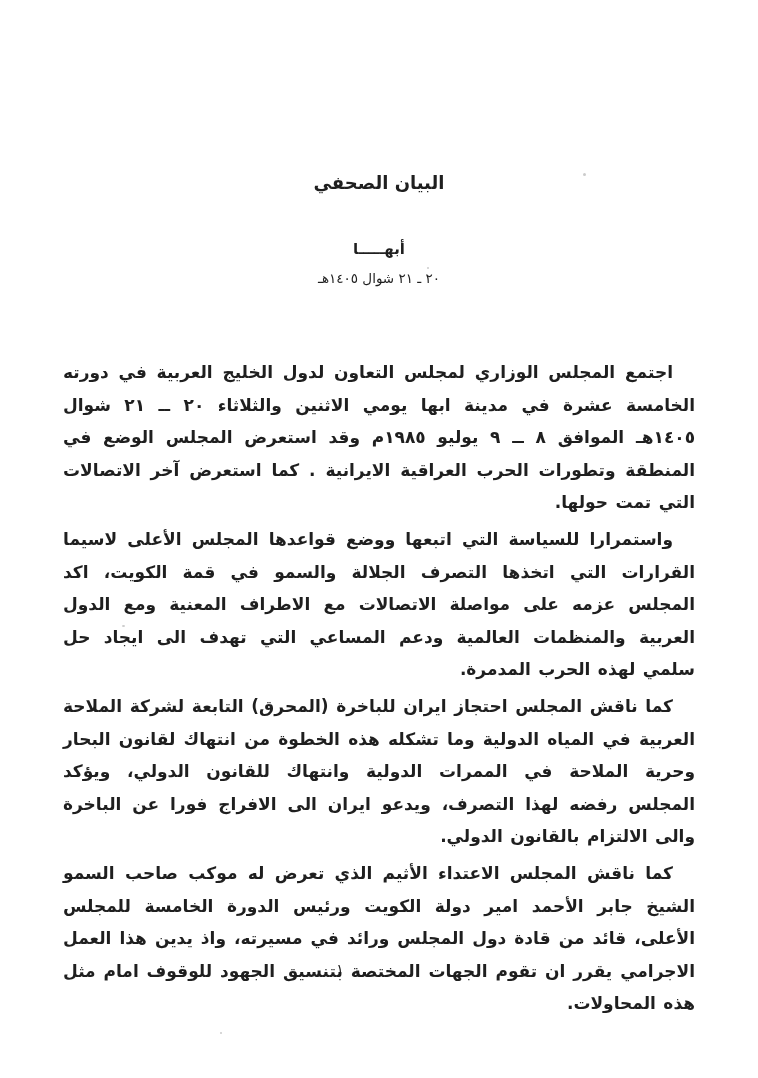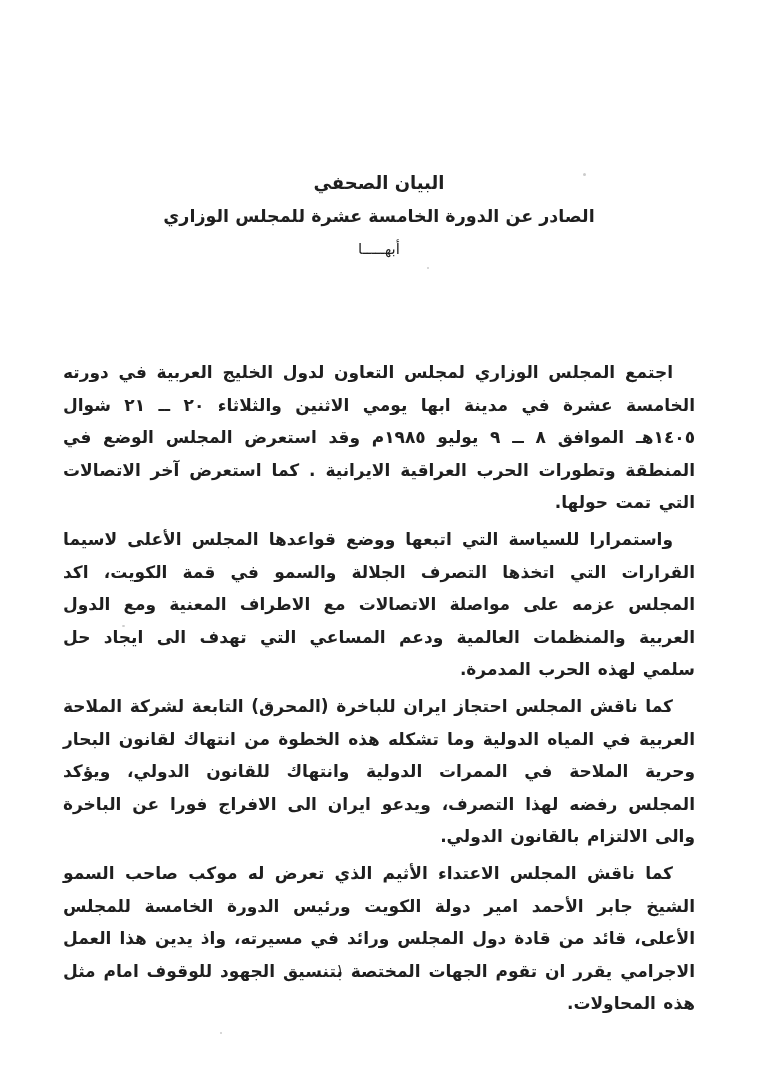--- a/index.html
+++ b/index.html
@@ -32,21 +32,21 @@
     letter-spacing: 0.5px;
   }
   .doc-subtitle {
     top: 206px;
     font-size: 17.5px;
     font-weight: 700;
   }
   .doc-location {
     top: 240px;
     font-size: 15px;
-    font-weight: 400;
+    font-weight: 700;
   }
   .doc-date {
     font-size: 13.5px;
     font-weight: 400;
   }
   .date-hijri { top: 270px; }
   .date-greg  { top: 297px; }
   .doc-body {
     position: absolute;
     top: 356px;
@@ -83,24 +83,24 @@
   .speck-3 { left: 122px; top: 625px; width: 3px; height: 2px; }
   .speck-4 { left: 220px; top: 1032px; width: 2px; height: 2px; }
 </style>
 </head>
 <body>
 
 <div class="page">
 
   <div class="hline doc-title" lang="ar">البيان الصحفي</div>
 
-  <div class="hline doc-subtitle" lang="ar">الصادر عن الدورة الخامسة عشرة للمجلس الوزاري</div>
 
   <div class="hline doc-location" lang="ar">أبهـــــا</div>
 
+  <div class="hline doc-date date-hijri" lang="ar">٢٠ ـ ٢١ شوال ١٤٠٥هـ</div>
 
 
   <div class="doc-body" lang="ar">
     <p>اجتمع المجلس الوزاري لمجلس التعاون لدول الخليج العربية في دورته الخامسة عشرة في مدينة ابها يومي الاثنين والثلاثاء ٢٠ ــ ٢١ شوال ١٤٠٥هـ الموافق ٨ ــ ٩ يوليو ١٩٨٥م وقد استعرض المجلس الوضع في المنطقة وتطورات الحرب العراقية الايرانية . كما استعرض آخر الاتصالات التي تمت حولها.</p>
     <p>واستمرارا للسياسة التي اتبعها ووضع قواعدها المجلس الأعلى لاسيما القرارات التي اتخذها التصرف الجلالة والسمو في قمة الكويت، اكد المجلس عزمه على مواصلة الاتصالات مع الاطراف المعنية ومع الدول العربية والمنظمات العالمية ودعم المساعي التي تهدف الى ايجاد حل سلمي لهذه الحرب المدمرة.</p>
     <p>كما ناقش المجلس احتجاز ايران للباخرة (المحرق) التابعة لشركة الملاحة العربية في المياه الدولية وما تشكله هذه الخطوة من انتهاك لقانون البحار وحرية الملاحة في الممرات الدولية وانتهاك للقانون الدولي، ويؤكد المجلس رفضه لهذا التصرف، ويدعو ايران الى الافراج فورا عن الباخرة والى الالتزام بالقانون الدولي.</p>
     <p>كما ناقش المجلس الاعتداء الأثيم الذي تعرض له موكب صاحب السمو الشيخ جابر الأحمد امير دولة الكويت ورئيس الدورة الخامسة للمجلس الأعلى، قائد من قادة دول المجلس ورائد في مسيرته، واذ يدين هذا العمل الاجرامي يقرر ان تقوم الجهات المختصة بتنسيق الجهود للوقوف امام مثل هذه المحاولات.</p>
   </div>
 
   <div class="page-number" lang="ar">١</div>

